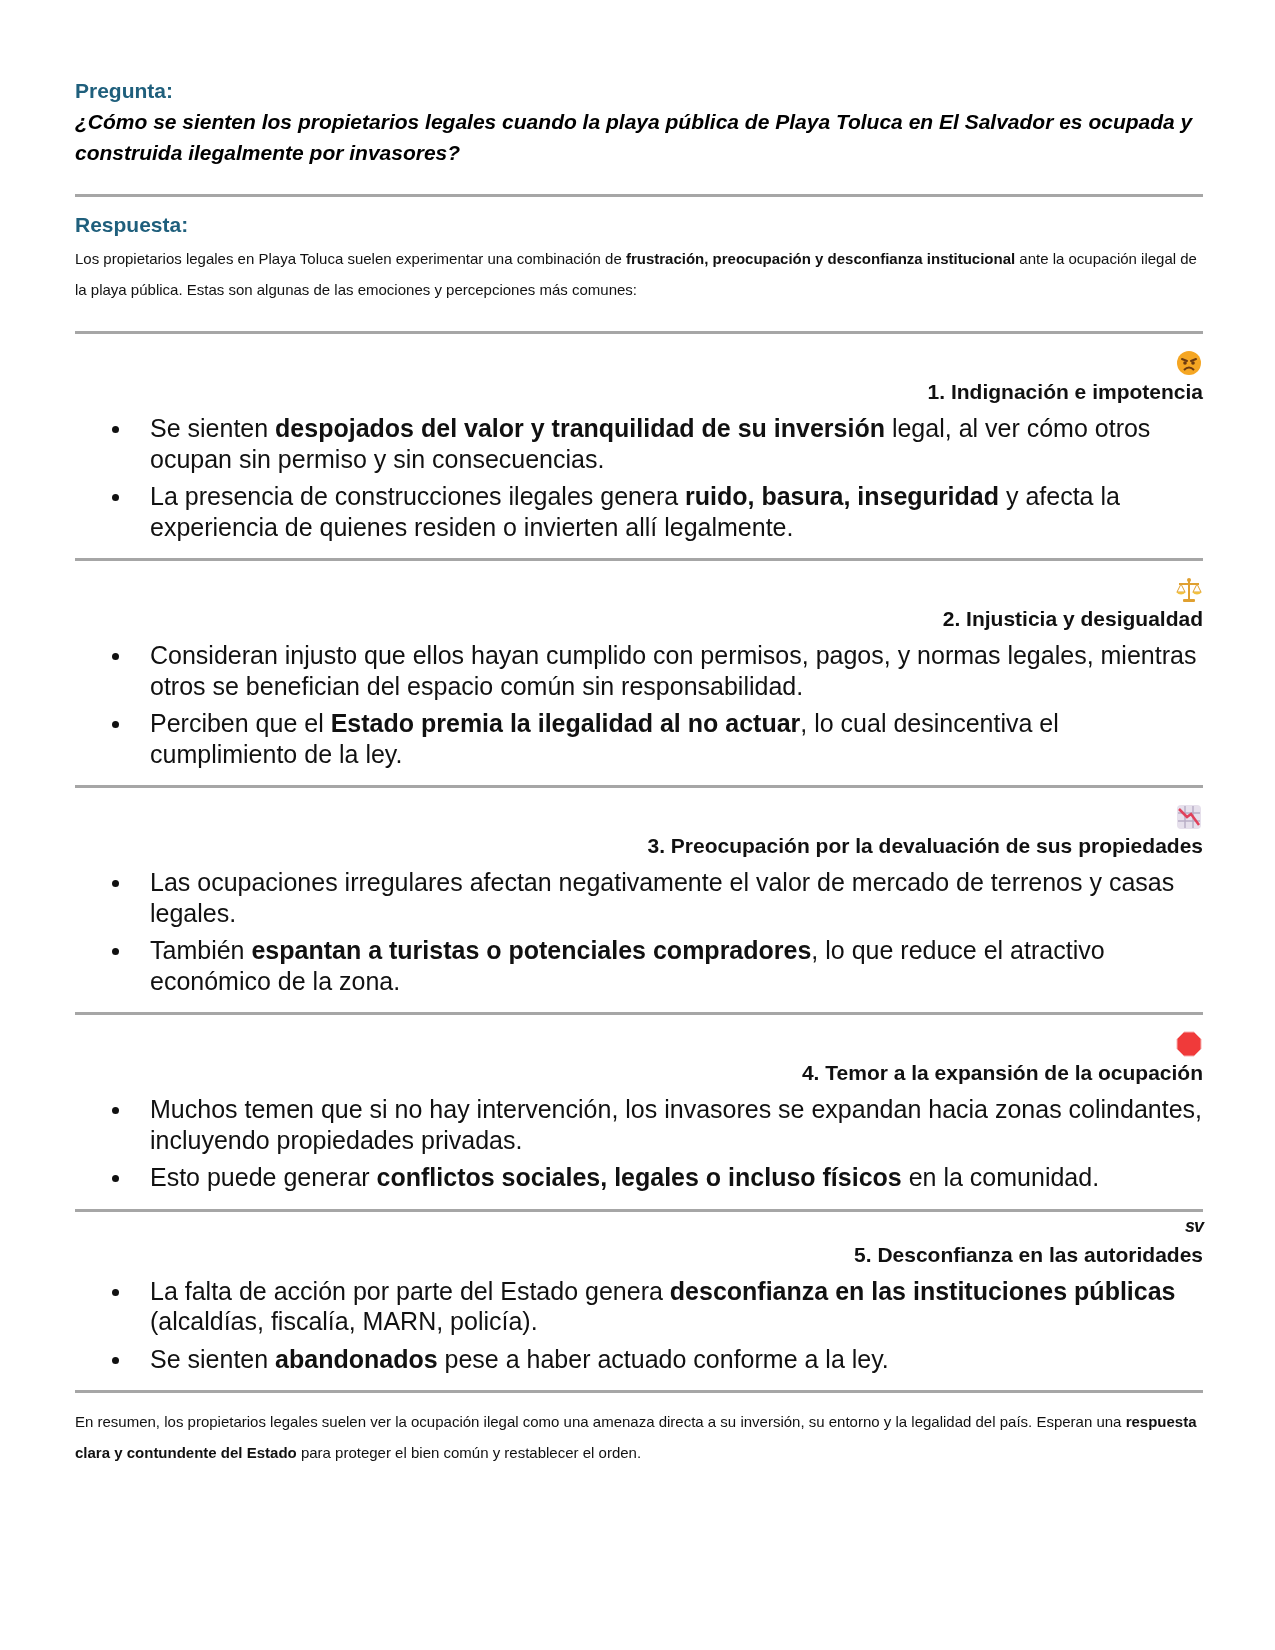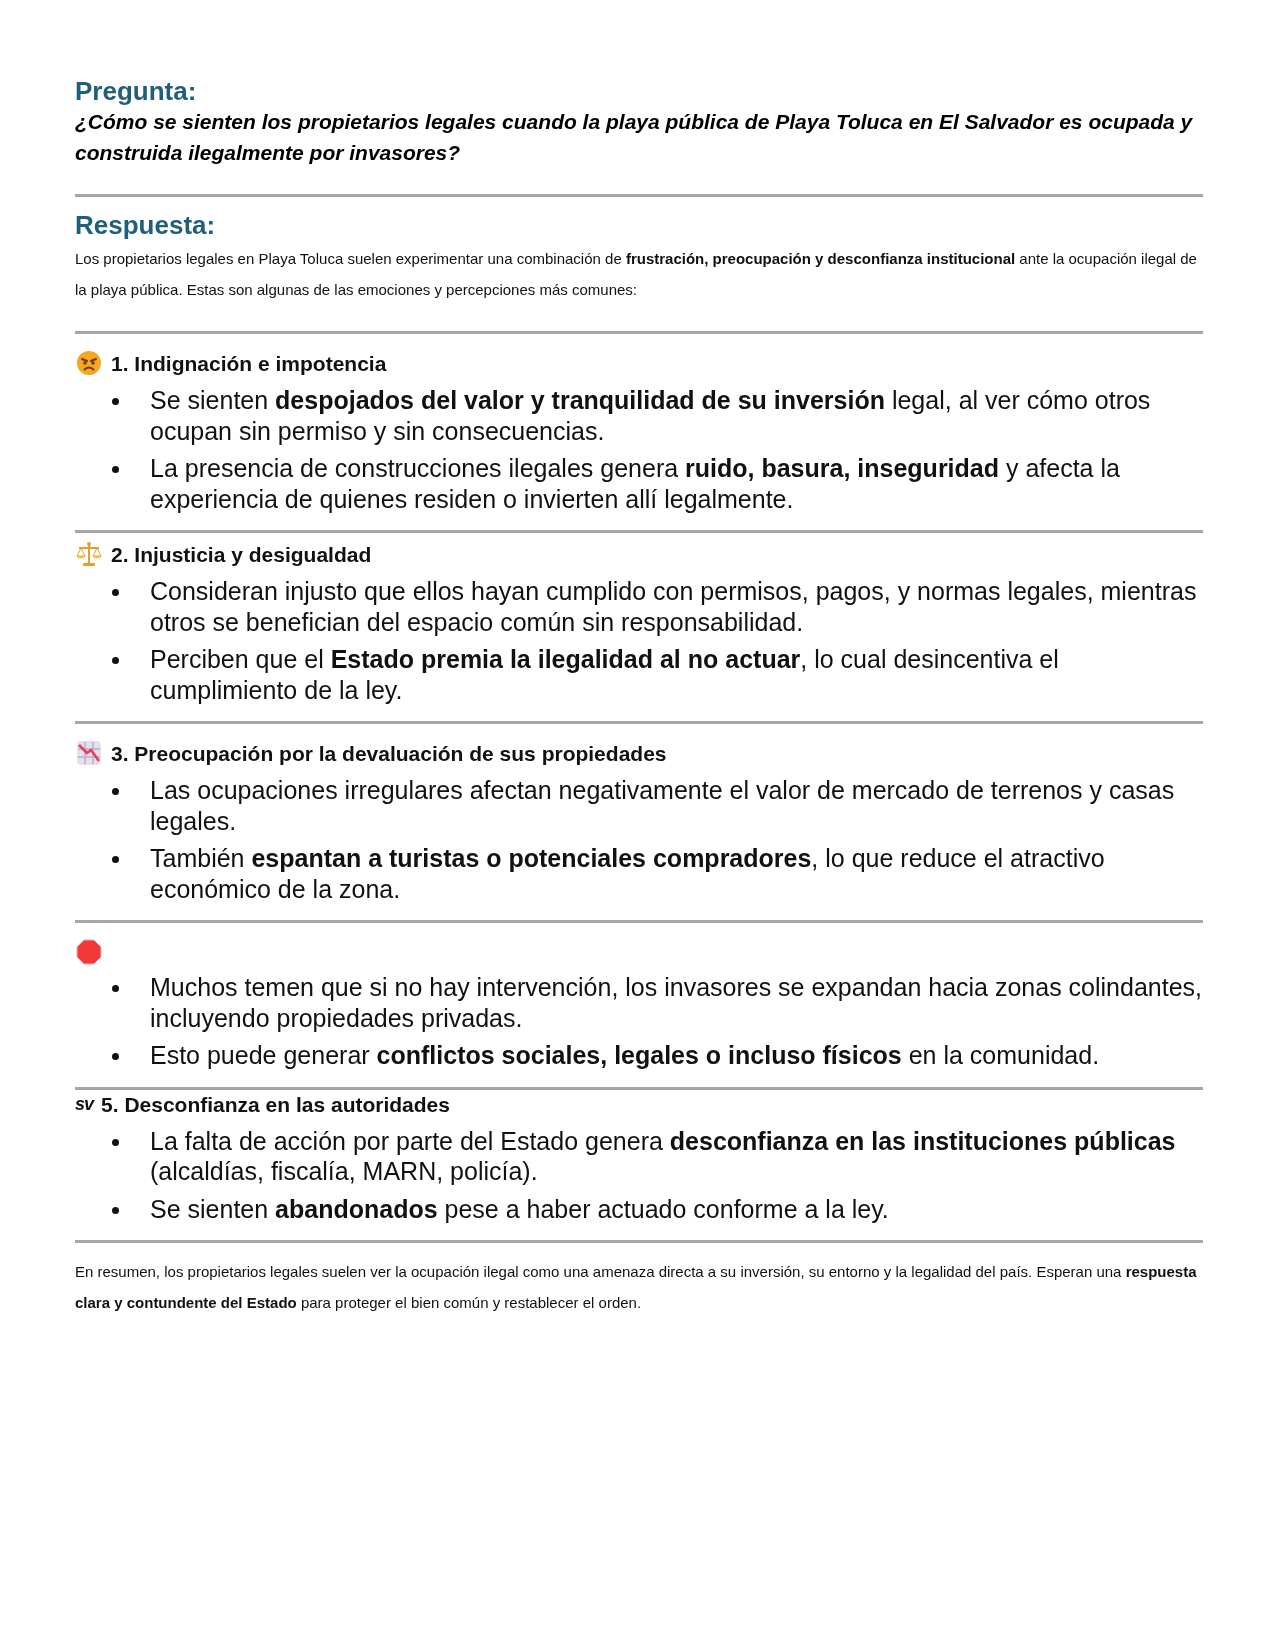--- a/index.html
+++ b/index.html
@@ -3,32 +3,32 @@
   <meta charset="utf-8">
   <style>
     html, body { margin: 0; padding: 0; background: #ffffff; }
     body {
       width: 1275px; height: 1650px; position: relative; overflow: hidden;
       font-family: "Liberation Sans", "DejaVu Sans", sans-serif;
       color: #111111;
     }
     .page { position: absolute; left: 75px; top: 76px; width: 1128px; }
     .label {
-      color: #1f5f7c; font-weight: bold; font-size: 26px; line-height: 30px;
+      color: #1f5f7c; font-weight: bold; font-size: 21px; line-height: 30px;
     }
     .question {
       color: #000000; font-weight: bold; font-style: italic;
       font-size: 21px; line-height: 31px;
     }
     .rule { height: 3px; background: #a6a6a6; margin: 0; }
     .para { font-size: 15px; line-height: 30.5px; margin: 0; }
     b { font-weight: bold; }
     .sec-title {
       font-size: 21px; line-height: 30px; font-weight: bold;
-      display: flex; align-items: flex-start; gap: 8px; margin: 0;
+      display: flex; align-items: flex-end; gap: 0; margin: 0; flex-direction: column;
     }
     .icon { display: inline-flex; width: 28px; height: 28px; align-items: center; justify-content: center; }
     .icon.sv { width: auto; font-size: 18px; font-style: italic; font-weight: bold; letter-spacing: -1px; }
     ul { margin: 6px 0 0 0; padding: 0 0 0 75px; list-style: none; }
     li { position: relative; font-size: 25px; line-height: 30.5px; margin-bottom: 7px; }
     li::before {
       content: ""; position: absolute; left: -38px; top: 13px;
       width: 7px; height: 7px; border-radius: 50%; background: #111;
     }
   </style>
@@ -60,21 +60,21 @@
           </span>
           <span>1. Indignación e impotencia</span>
         </div>
         <ul>
           <li><span>Se sienten </span><b>despojados del valor y tranquilidad de su inversión</b><span> legal, al ver cómo otros ocupan sin permiso y sin consecuencias.</span></li>
           <li><span>La presencia de construcciones ilegales genera </span><b>ruido, basura, inseguridad</b><span> y afecta la experiencia de quienes residen o invierten allí legalmente.</span></li>
         </ul>
       </div>
       <div class="rule" style="margin-top: 16px;"></div>
       <div>
-        <div class="sec-title" style="margin-top: 7px;">
+        <div class="sec-title" style="margin-top: 15px;">
           <span class="icon">
             <svg width="28" height="26" viewBox="0 0 28 26">
               <rect x="13" y="3" width="2" height="19" fill="#e0a030"></rect>
               <circle cx="14" cy="3" r="2" fill="#e0a030"></circle>
               <rect x="4" y="6" width="20" height="2" fill="#e0a030"></rect>
               <path d="M2 15 L6 7 L10 15 Z" fill="none" stroke="#e0a030"></path>
               <path d="M1 15 Q6 20 11 15 Z" fill="#f1c040"></path>
               <path d="M18 15 L22 7 L26 15 Z" fill="none" stroke="#e0a030"></path>
               <path d="M17 15 Q22 20 27 15 Z" fill="#f1c040"></path>
               <rect x="8" y="22" width="12" height="3" rx="1" fill="#e0a030"></rect>
@@ -105,20 +105,21 @@
         </ul>
       </div>
       <div class="rule" style="margin-top: 16px;"></div>
       <div>
         <div class="sec-title" style="margin-top: 15px;">
           <span class="icon">
             <svg width="26" height="26" viewBox="0 0 26 26">
               <polygon points="8,1 18,1 25,8 25,18 18,25 8,25 1,18 1,8" fill="#f03a3a" stroke="#f7b0b0" stroke-width="1"></polygon>
             </svg>
           </span>
+          <span>4. Temor a la expansión de la ocupación</span>
         </div>
         <ul>
           <li><span>Muchos temen que si no hay intervención, los invasores se expandan hacia zonas colindantes, incluyendo propiedades privadas.</span></li>
           <li><span>Esto puede generar </span><b>conflictos sociales, legales o incluso físicos</b><span> en la comunidad.</span></li>
         </ul>
       </div>
       <div class="rule" style="margin-top: 16px;"></div>
       <div>
         <div class="sec-title" style="">
           <span class="icon sv">sv</span>

